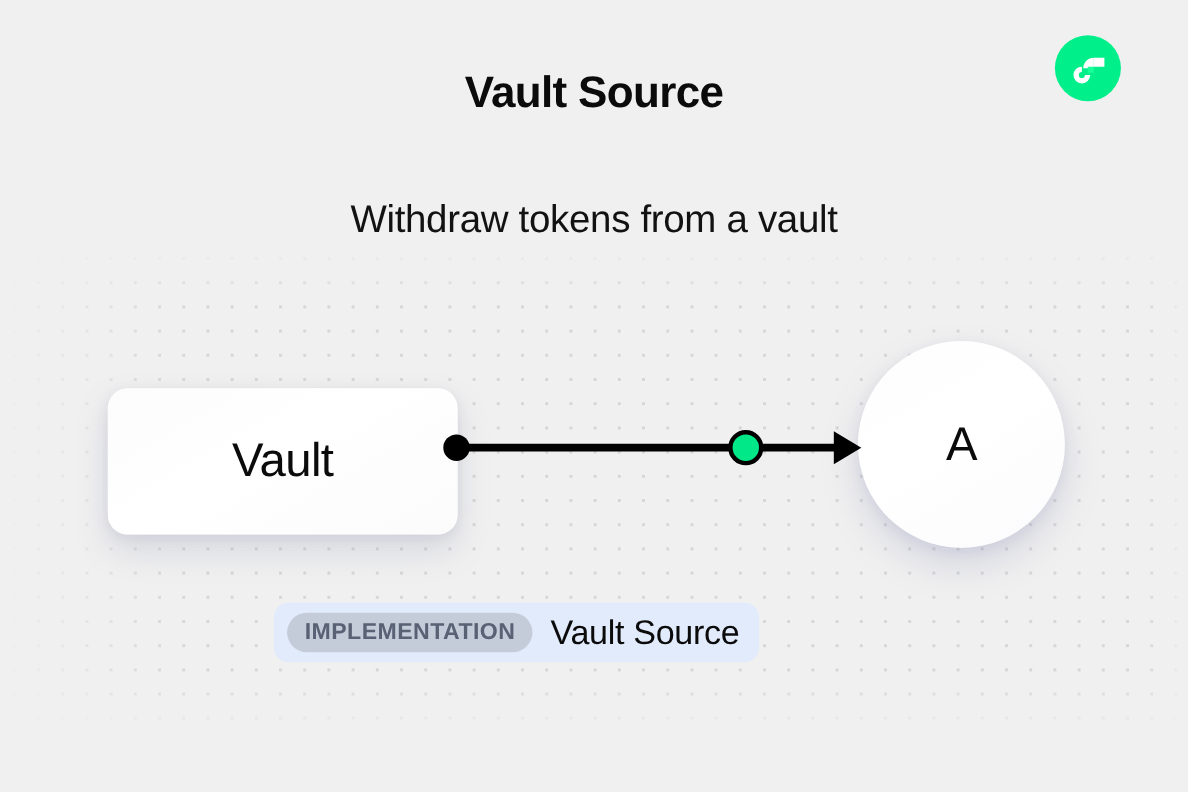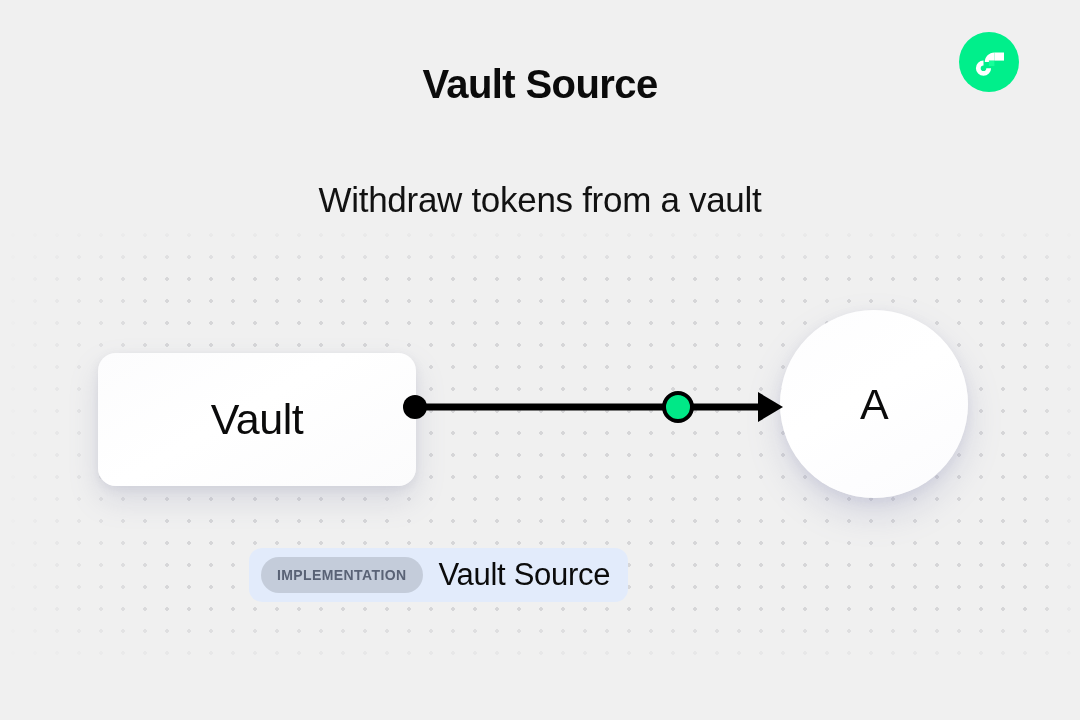--- a/index.html
+++ b/index.html
@@ -118,21 +118,21 @@
     border-radius:13px;
     background:#e2ebfb;
     display:flex; align-items:center; gap:16px;
   }
   #implementation-tag {
     height:36px;
     padding:0 16px;
     border-radius:18px;
     background:#c4ccda;
     display:flex; align-items:center;
-    font-size:14px;
+    font-size:21px;
     font-weight:700;
     letter-spacing:0.4px;
     color:#596275;
   }
   #implementation-name {
     font-size:31px;
     font-weight:400;
     letter-spacing:-0.3px;
     color:#0b0b0b;
   }

